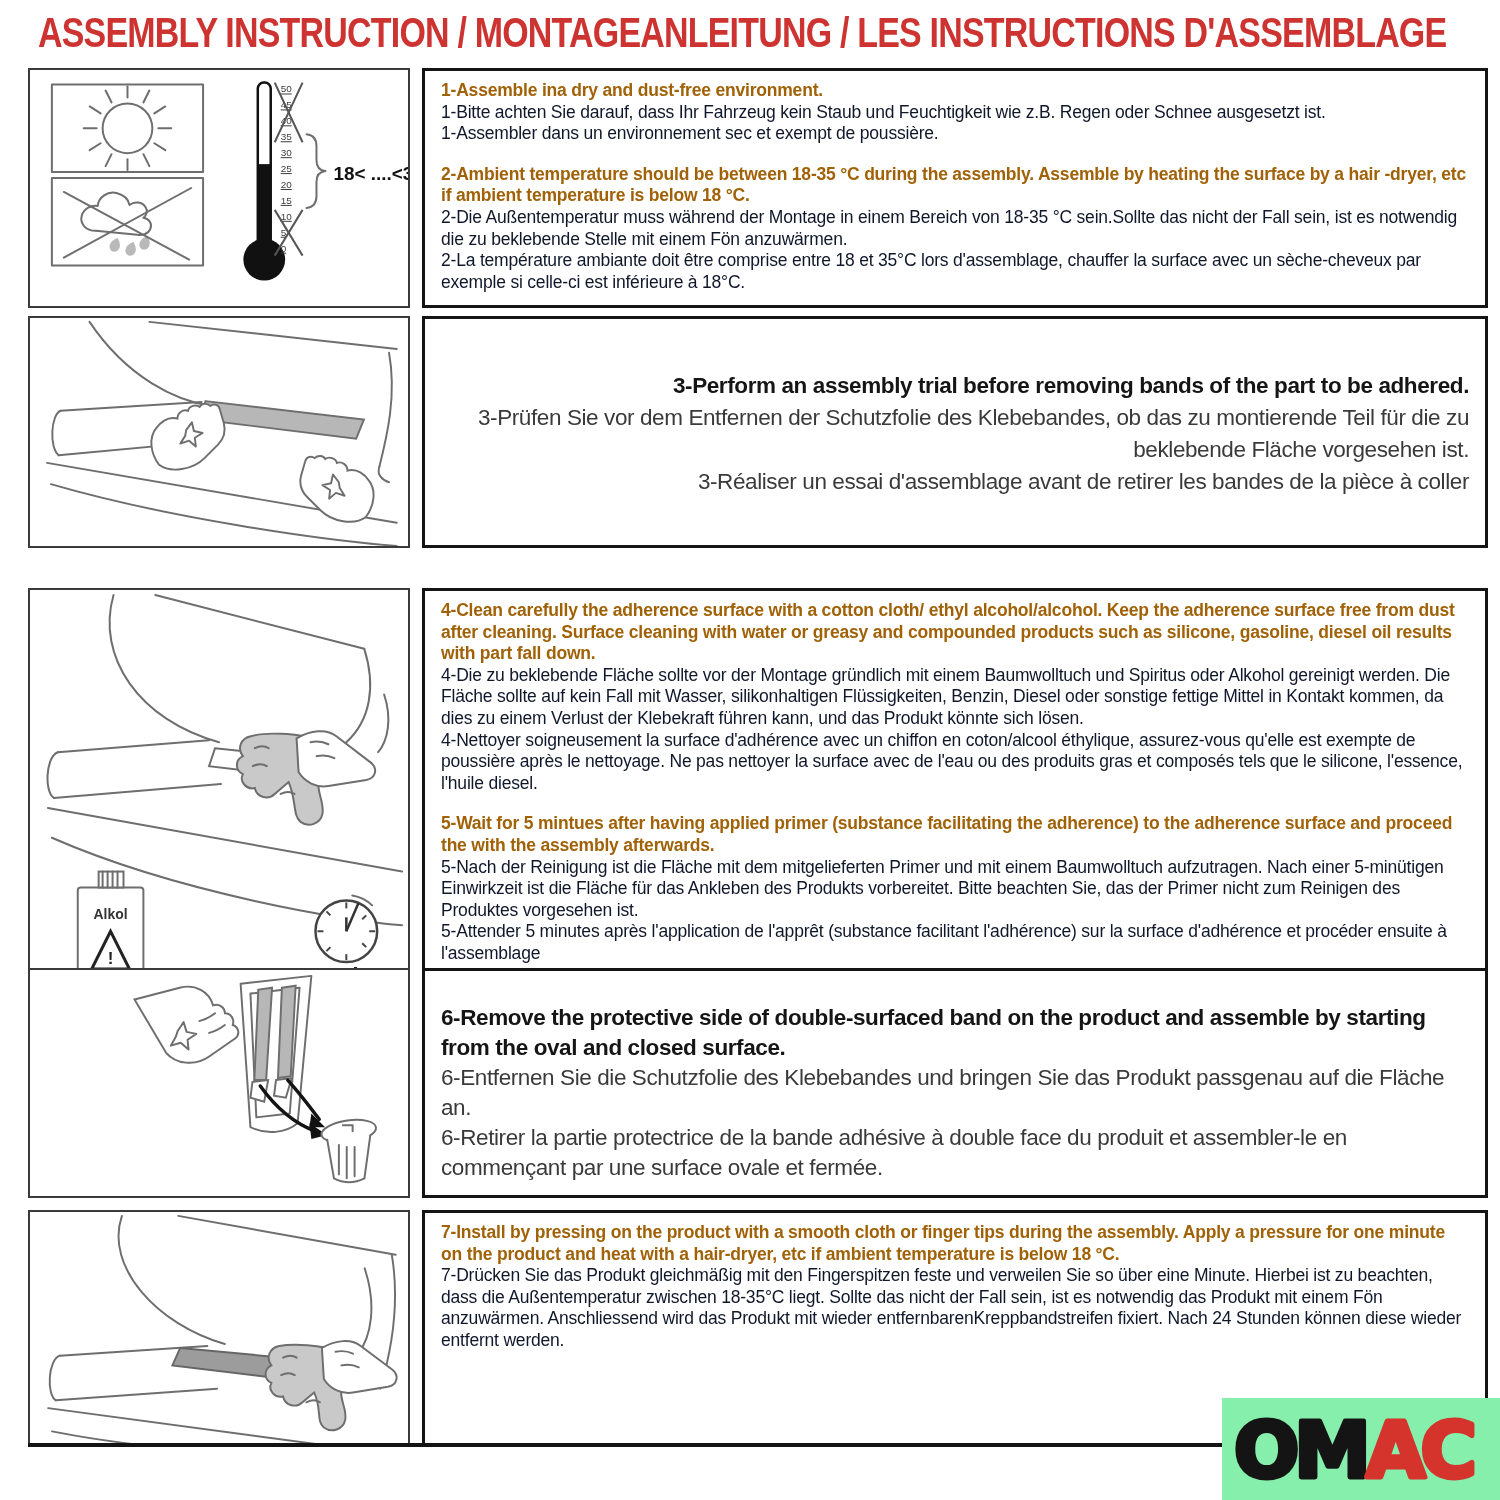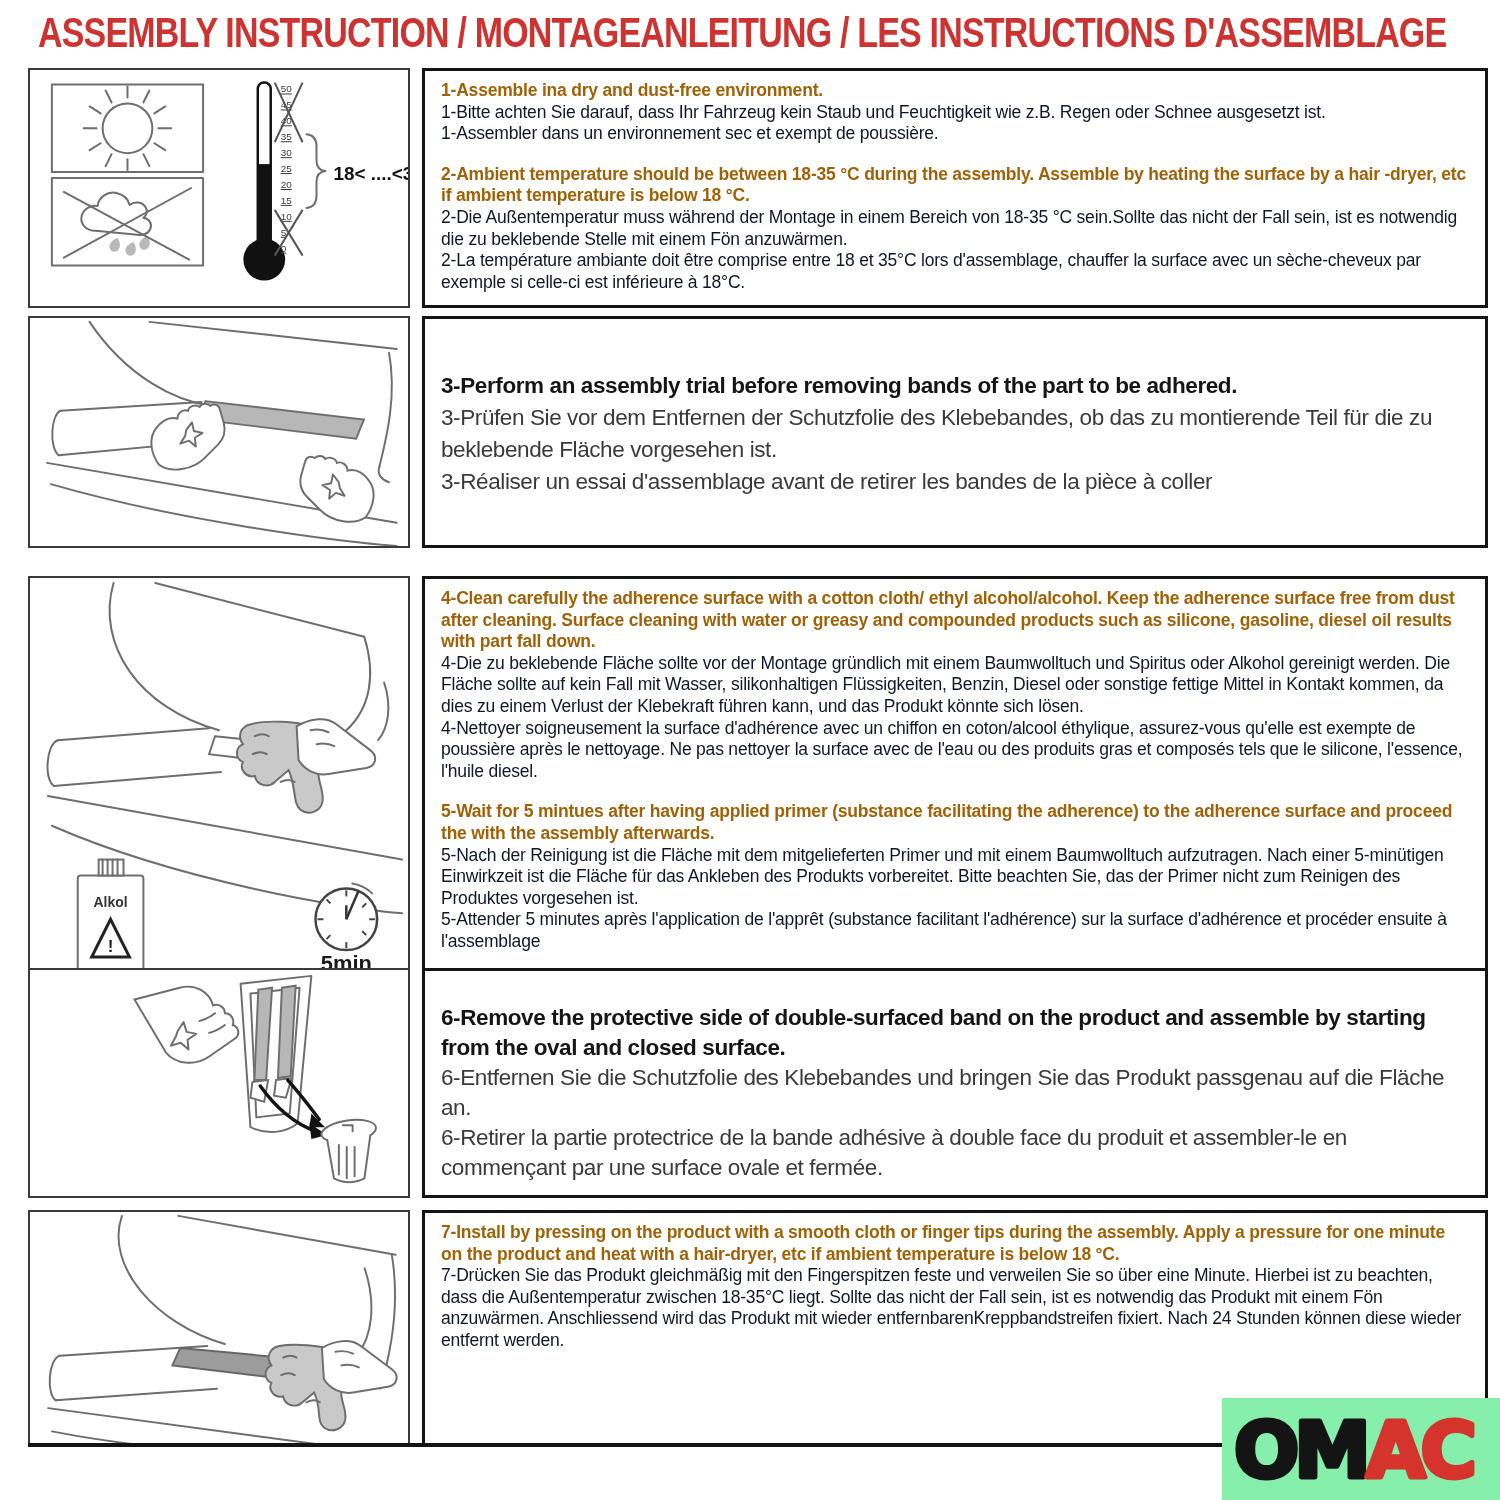--- a/index.html
+++ b/index.html
@@ -4,22 +4,22 @@
 <style>
   html,body{margin:0;padding:0;background:#fff;}
   body{width:1500px;height:1500px;position:relative;font-family:"Liberation Sans",sans-serif;color:#2b2b2b;}
   .page{position:absolute;inset:0;background:#fff;overflow:hidden;}
   .title{position:absolute;left:38px;top:8px;margin:0;font-size:43px;font-weight:bold;color:#cd3431;white-space:nowrap;}
   .title .condense{display:inline-block;transform:scaleX(.79);transform-origin:0 50%;letter-spacing:-1px;}
   .illus,.textbox{position:absolute;background:#fff;box-sizing:border-box;}
   .illus{left:28px;width:382px;border:2px solid #3a3a3a;}
   .textbox{left:422px;width:1066px;border:3px solid #141414;padding:9px 16px 6px 16px;}
   .r1{top:68px;height:240px;}
-  .r2{top:316px;height:232px;}
-  .r3{top:576px;height:404px;}
+  .r2{top:316px;height:232px;text-align:right;}
+  .r3{top:588px;height:404px;}
   .r4{top:968px;height:230px;}
   .r5{top:1210px;height:237px;}
   .illus svg{width:100%;height:100%;display:block;}
   .small p{margin:0;font-size:17.5px;line-height:21.6px;letter-spacing:-.2px;color:#0f172a;}
   .small p.b{font-weight:bold;color:#a16207;}
   .gap{height:19px;}
   .big p{margin:0;font-size:22.5px;line-height:32px;letter-spacing:-.4px;color:#3a3a3a;}
   .big p.b{font-weight:bold;color:#151515;}
   .textbox.center{display:flex;flex-direction:column;justify-content:center;}
   .textbox.r4{padding-top:32px;}

